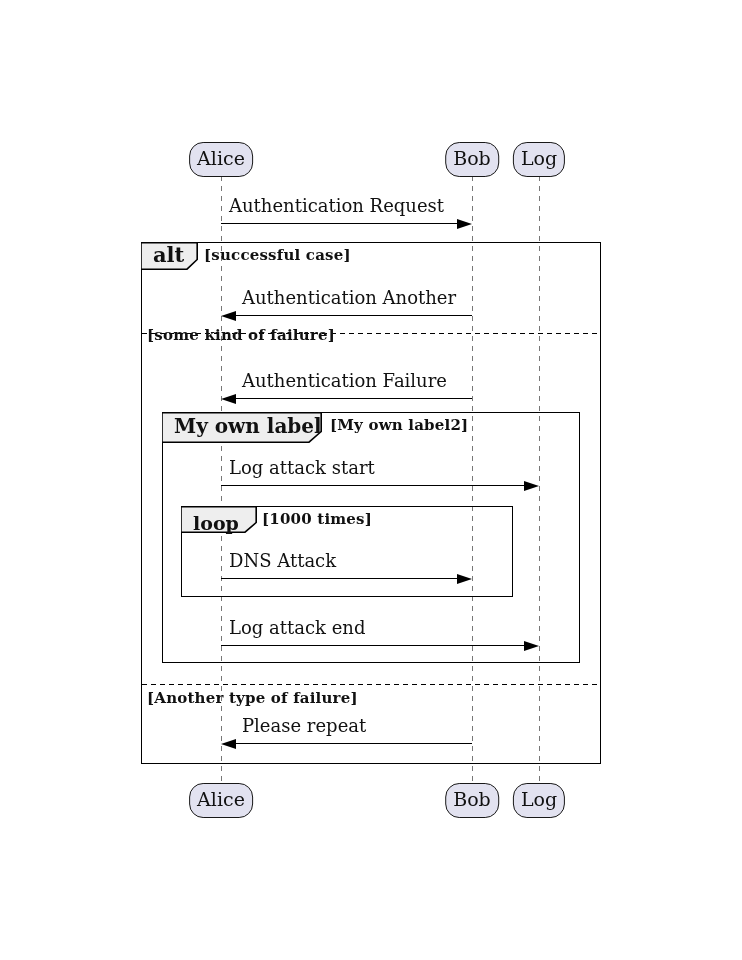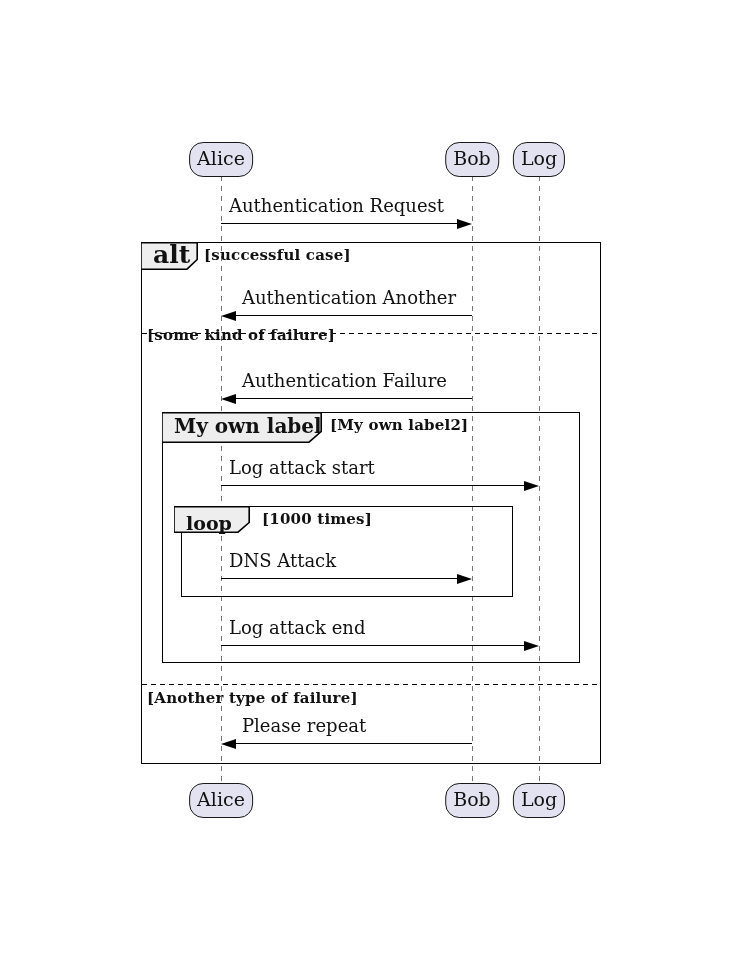--- a/index.html
+++ b/index.html
@@ -92,21 +92,21 @@
   <div class="arrow" style="left:221px; top:218px; width:251px;">
     <div class="shaft" style="left:0; right:13px;"></div>
       <div class="head-r"></div>
   </div>
 
   <div class="frame" style="left:141px; top:242px; width:460px; height:522px;"></div>
   <div class="pentagon" style="left:141px; top:242px; width:57px; height:28px;">
     <svg width="57" height="28" viewBox="0 0 57 28">
         <path d="M0,0.8 L56.2,0.8 L56.2,17.5 L46,27.2 L0,27.2 Z"></path>
       </svg>
-    <span class="op" style="font-size:25px;">alt</span>
+    <span class="op" style="font-size:21px;">alt</span>
   </div>
   <div class="guard" style="left:204px; top:246px;">[successful case]</div>
 
   <div class="msg-label" style="left:242px; top:287px;">Authentication Another</div>
   <div class="arrow" style="left:221px; top:310px; width:251px;">
     <div class="shaft" style="left:13px; right:0;"></div>
       <div class="head-l"></div>
   </div>
 
   <div class="divider" style="left:142px; top:333px; width:458px;"></div>
@@ -127,21 +127,21 @@
   </div>
   <div class="guard" style="left:330px; top:416px;">[My own label2]</div>
 
   <div class="msg-label" style="left:229px; top:457px;">Log attack start</div>
   <div class="arrow" style="left:221px; top:480px; width:318px;">
     <div class="shaft" style="left:0; right:13px;"></div>
       <div class="head-r"></div>
   </div>
 
   <div class="frame" style="left:181px; top:506px; width:332px; height:91px;"></div>
-  <div class="pentagon" style="left:174px; top:506px; width:76px; height:38px;">
+  <div class="pentagon" style="left:181px; top:506px; width:76px; height:38px;">
     <svg width="76" height="27" viewBox="0 0 76 27">
         <path d="M0,0.8 L75.2,0.8 L75.2,16.5 L64,26.2 L0,26.2 Z"></path>
       </svg>
     <span class="op" style="font-size:19px;">loop</span>
   </div>
   <div class="guard" style="left:262px; top:510px;text-align:right;">[1000 times]</div>
 
   <div class="msg-label" style="left:229px; top:550px;text-align:right;">DNS Attack</div>
   <div class="arrow" style="left:221px; top:573px; width:251px;">
     <div class="shaft" style="left:0; right:13px;"></div>

